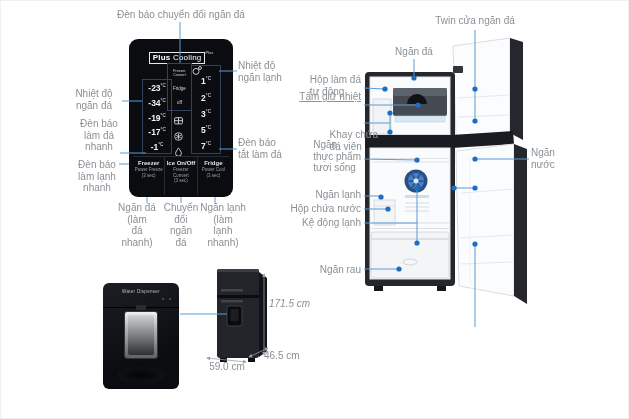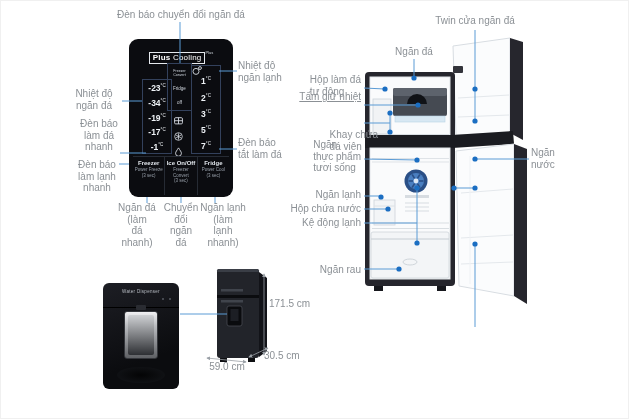--- a/index.html
+++ b/index.html
@@ -295,22 +295,22 @@
   <div class="lbl r" style="right:267px;top:138px;">Ngăn
 thực phẩm
 tươi sống</div>
   <div class="lbl" style="left:530px;top:146px;">Ngăn
 nước</div>
   <div class="lbl r" style="right:267px;top:188px;">Ngăn lạnh</div>
   <div class="lbl r" style="right:267px;top:202px;">Hộp chứa nước</div>
   <div class="lbl r" style="right:267px;top:216px;">Kệ động lạnh</div>
   <div class="lbl r" style="right:267px;top:263px;">Ngăn rau</div>
 
-  <div class="dim" style="left:268px;top:297px;">171.5 cm</div>
-  <div class="dim" style="left:263px;top:349px;">30.5 cm</div>
+  <div class="dim" style="left:268px;top:297px;font-style:italic;">171.5 cm</div>
+  <div class="dim" style="left:263px;top:349px;">46.5 cm</div>
   <div class="dim c" style="left:204px;top:360px;width:44px;text-align:center;">59.0 cm</div>
 
   <svg class="leads" width="629" height="419" viewBox="0 0 629 419">
     <g>
       <path class="ll" d="M179,21 V62"></path>
       <path class="ll" d="M121,100 H141"></path>
       <path class="ll" d="M119,152 H145"></path>
       <path class="ll" d="M118,163 H128"></path>
       <path class="ll" d="M218,70 H236"></path>
       <path class="ll" d="M218,148 H236"></path>

